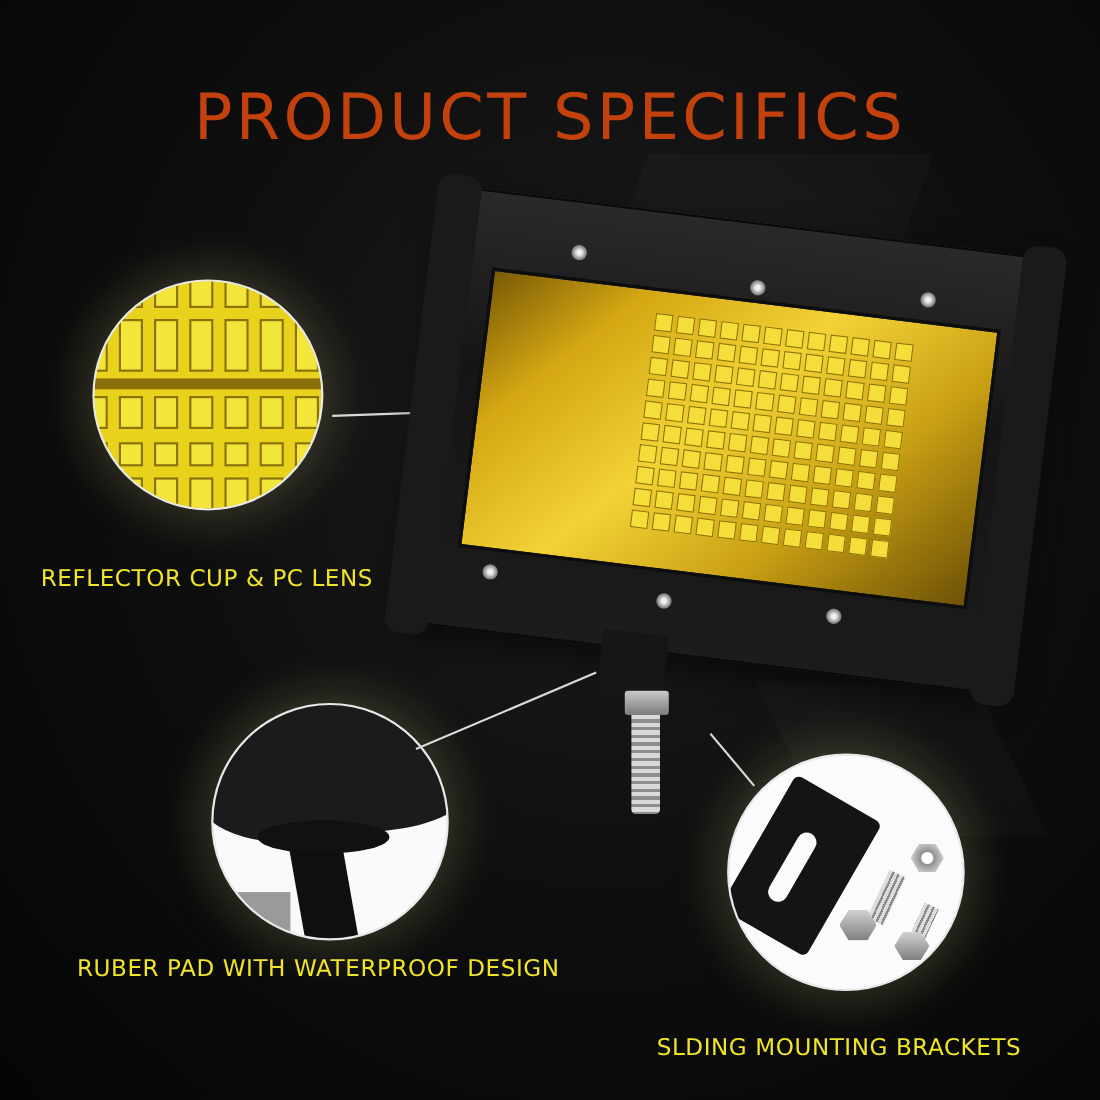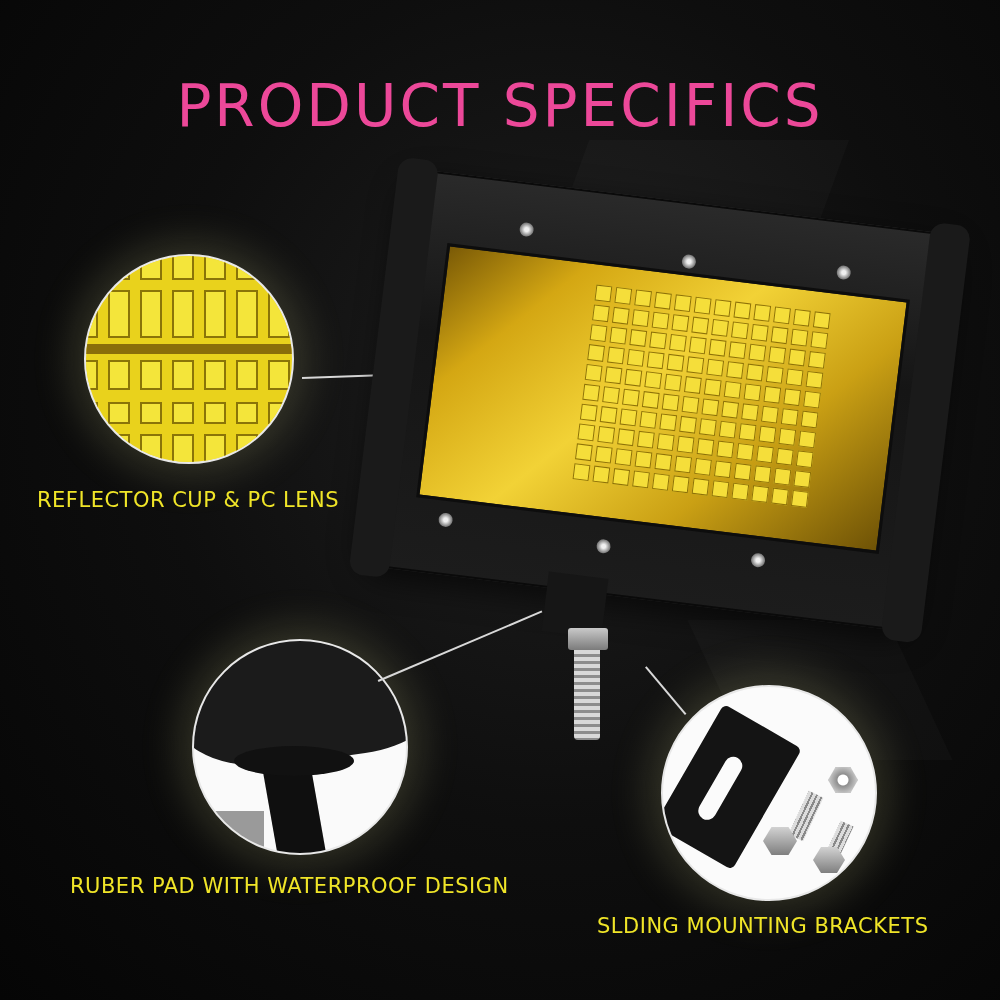--- a/index.html
+++ b/index.html
@@ -4,23 +4,23 @@
 <style>
   html, body { margin: 0; padding: 0; }
   body {
     width: 1000px; height: 1000px; overflow: hidden; position: relative;
     background: radial-gradient(ellipse at 55% 40%, #1e1e1e 0%, #0e0e0e 50%, #050505 100%);
     font-family: "DejaVu Sans", sans-serif;
   }
   .facet { position: absolute; background: rgba(255,255,255,0.025); }
   .title {
     position: absolute; left: 0; top: 72px; width: 1000px; text-align: center;
-    color: #ec4899; font-size: 58px; letter-spacing: 3px; font-weight: normal;
-  }
-  .label { position: absolute; color: #f0e528; font-size: 21px; letter-spacing: 0.5px; white-space: nowrap; }
+    color: #c2410c; font-size: 58px; letter-spacing: 3px; font-weight: normal;
+  }
+  .label { position: absolute; color: #f0e528; font-size: 21px; letter-spacing: 0.5px; white-space: nowrap; margin-top: 26px; }
   .circle {
     position: absolute; border-radius: 50%; border: 2px solid #e8e8e8; overflow: hidden;
     box-shadow: 0 0 40px 12px rgba(220,220,150,0.18);
   }
   .connector { position: absolute; height: 1.5px; background: #d8d8d8; transform-origin: 0 50%; }
 
   
   .led-circle { left: 84px; top: 254px; width: 206px; height: 206px; background: #e9d21c; }
   .led-row { position: absolute; left: -10px; display: flex; gap: 10px; }
   .led-cell { background: #f4e53a; border: 2px solid #8a7408; box-sizing: border-box; }
@@ -264,21 +264,21 @@
 <div class="bolt-head"></div>
 <div class="bolt-shaft"></div>
 
 <div class="circle pad-circle">
   <div class="pad-shape1"></div>
   <div class="pad-nut"></div>
   <div class="pad-stem"></div>
   <div class="pad-ring"></div>
 </div>
 <div class="connector" style="left:378px;top:680px;width:178px;transform:rotate(-23deg);"></div>
-<div class="label" style="left:70px;top:874px;">RUBER PAD WITH WATERPROOF DESIGN</div>
+<div class="label" style="left:70px;top:842px;">RUBER PAD WITH WATERPROOF DESIGN</div>
 
 <div class="circle bracket-circle">
   <div class="bracket">
       <div class="bracket-slot"></div>
     </div>
   <div class="hex hex-nut"></div>
   <div class="bolt-small" style="left:135px;top:105px;width:16px;height:48px;transform:rotate(25deg);"></div>
   <div class="bolt-small-head" style="left:100px;top:140px;width:34px;height:28px;"></div>
   <div class="bolt-small" style="left:170px;top:135px;width:14px;height:34px;transform:rotate(25deg);"></div>
   <div class="bolt-small-head" style="left:150px;top:160px;width:32px;height:26px;"></div>

